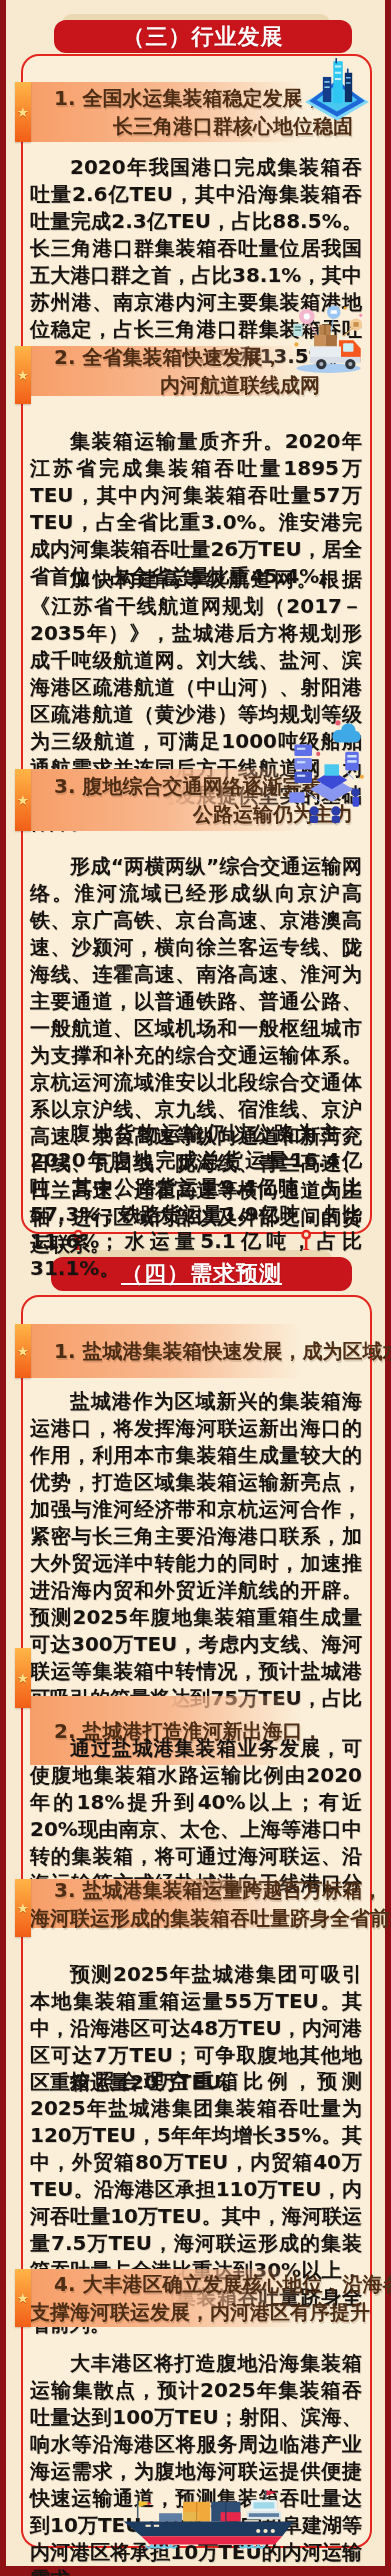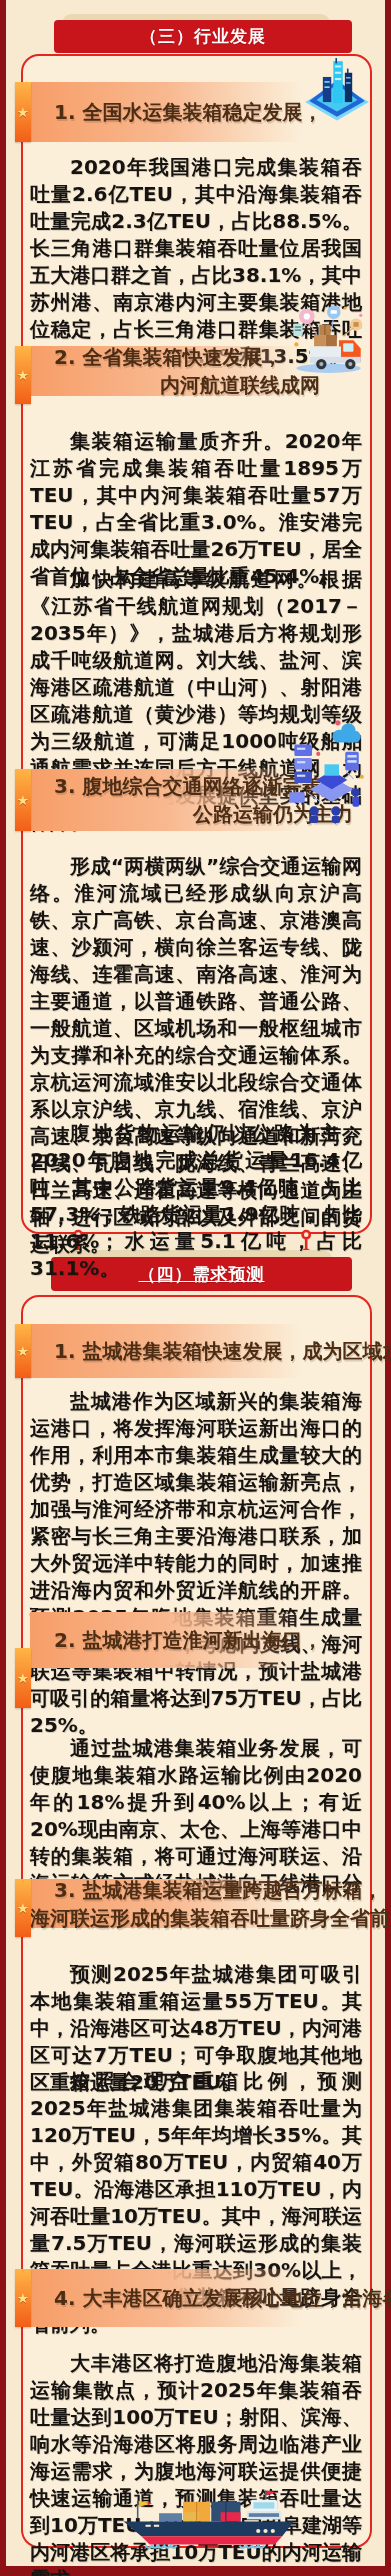--- a/index.html
+++ b/index.html
@@ -11,22 +11,22 @@
   .panel{position:absolute;left:6.3px;top:0;width:379px;height:2566px;background:#F8EAD0;}
   .card{
     position:absolute;box-sizing:border-box;background:#FBEFD9;
     border:2.6px solid #E3261E;border-radius:18px;
   }
   #card1{left:21px;top:54px;width:351px;height:1180px;}
   #card2{left:21px;top:1295px;width:351px;height:1253px;}
 
   .hdr-tab{position:absolute;background:#EAD8B3;border-radius:9.4px;}
   .hdr{
-    position:absolute;background:#C8141B;border-radius:4px;
-    color:#FFFFFF;font-size:17px;font-weight:bold;letter-spacing:1px;
+    position:absolute;background:#C8141B;border-radius:12px;
+    color:#FFFFFF;font-size:22px;font-weight:bold;letter-spacing:1px;
     display:flex;align-items:center;justify-content:center;
     text-shadow:0 1px 1px rgba(0,0,0,0.15);
   }
   #hdr3-tab{left:62px;top:13.6px;width:268px;height:30px;}
   #hdr3{left:54px;top:20px;width:298px;height:33px;}
   #hdr4-tab{left:58px;top:1250px;width:274px;height:30px;}
   #hdr4{left:51px;top:1257px;width:301px;height:34px;text-decoration:underline;}
 
   .chain{position:absolute;}
 
@@ -83,20 +83,21 @@
   <circle cx="10" cy="47" r="7" fill="#F8EAD0" stroke="#E3261E" stroke-width="5"></circle>
 </svg>
 
 <div class="hdr-tab" id="hdr4-tab"></div>
 <div class="hdr" id="hdr4">
   <span>（四）需求预测</span>
 </div>
 
 <div class="bar" style="top:82px;height:60px">
   <div class="t t1">1. 全国水运集装箱稳定发展，</div>
+  <div class="t t2">长三角港口群核心地位稳固</div>
 </div>
 <div class="ribbon" style="top:82px;height:60px">
   <span class="star">★</span>
 </div>
 <svg class="icon" style="left:304px;top:57px" width="66" height="64" viewBox="0 0 126 122">
   <polygon points="63,50 124,86 63,121 2,86" fill="#7FD8F8"></polygon>
   <polygon points="63,44 116,84 63,114 10,84" fill="#1F66D6"></polygon>
   <polygon points="63,52 102,82 63,104 24,82" fill="#49C9F0"></polygon>
   <rect x="36" y="38" width="16" height="48" fill="#123E8C"></rect>
   <rect x="56" y="8" width="18" height="80" fill="#2EC6F2"></rect>
@@ -191,40 +192,41 @@
 <div class="para" style="top:1120px">腹地货物运输仍以公路为主。2020年腹地完成总货运量16.4亿吨，其中公路货运量9.4亿吨，占比57.3%；铁路货运量1.9亿吨，占比11.6%；水运量5.1亿吨，占比31.1%。</div>
 
 <div class="bar" style="top:1324px;height:54px">
   <div class="t t1">1. 盐城港集装箱快速发展，成为区域水运新力量</div>
 </div>
 <div class="ribbon" style="top:1324px;height:54px">
   <span class="star">★</span>
 </div>
 <div class="para" style="top:1388px">盐城港作为区域新兴的集装箱海运港口，将发挥海河联运新出海口的作用，利用本市集装箱生成量较大的优势，打造区域集装箱运输新亮点，加强与淮河经济带和京杭运河合作，紧密与长三角主要沿海港口联系，加大外贸远洋中转能力的同时，加速推进沿海内贸和外贸近洋航线的开辟。预测2025年腹地集装箱重箱生成量可达300万TEU，考虑内支线、海河联运等集装箱中转情况，预计盐城港可吸引的箱量将达到75万TEU，占比25%。</div>
 
-<div class="bar" style="top:1612px;height:56px">
+<div class="bar" style="top:1696px;height:69px">
   <div class="t t1">2. 盐城港打造淮河新出海口，</div>
 </div>
 <div class="ribbon" style="top:1648px;height:60px">
   <span class="star">★</span>
 </div>
 <div class="para" style="top:1735px">通过盐城港集装箱业务发展，可使腹地集装箱水路运输比例由2020年的18%提升到40%以上；有近20%现由南京、太仓、上海等港口中转的集装箱，将可通过海河联运、沿海运输等方式经盐城港向干线港口分拨或直达运输。</div>
 
 <div class="bar" style="top:1879px;height:49px">
   <div class="t t1">3. 盐城港集装箱运量跨越百万标箱，</div>
   <div class="t t2">海河联运形成的集装箱吞吐量跻身全省前列</div>
 </div>
 <div class="ribbon" style="top:1879px;height:58px">
   <span class="star">★</span>
 </div>
 <div class="para" style="top:1961px">预测2025年盐城港集团可吸引本地集装箱重箱运量55万TEU。其中，沿海港区可达48万TEU，内河港区可达7万TEU；可争取腹地其他地区重箱运量20万TEU。</div>
 <div class="para" style="top:2068px">按照合理空重箱比例，预测2025年盐城港集团集装箱吞吐量为120万TEU，5年年均增长35%。其中，外贸箱80万TEU，内贸箱40万TEU。沿海港区承担110万TEU，内河吞吐量10万TEU。其中，海河联运量7.5万TEU，海河联运形成的集装箱吞吐量占全港比重达到30%以上，海河联运形成的集装箱吞吐量跻身全省前列。</div>
 
 <div class="bar" style="top:2269px;height:58px">
   <div class="t t1">4. 大丰港区确立发展核心地位，沿海各港区</div>
+  <div class="t t2">支撑海河联运发展，内河港区有序提升</div>
 </div>
 <div class="ribbon" style="top:2269px;height:58px">
   <span class="star">★</span>
 </div>
 <div class="para" style="top:2350px">大丰港区将打造腹地沿海集装箱运输集散点，预计2025年集装箱吞吐量达到100万TEU；射阳、滨海、响水等沿海港区将服务周边临港产业海运需求，为腹地海河联运提供便捷快速运输通道，预测集装箱吞吐量达到10万TEU；亭湖、阜宁和阜建湖等内河港区将承担10万TEU的内河运输需求。</div>
 
 <svg class="icon" style="left:109px;top:2486px" width="192" height="67" viewBox="0 0 368 128">
   <line x1="55" y1="28" x2="55" y2="62" stroke="#4E6372" stroke-width="3"></line>
   <polygon points="57,28 82,33 57,40" fill="#F2C233"></polygon>
   <polygon points="74,31 82,33 74,37" fill="#E8274B"></polygon>

